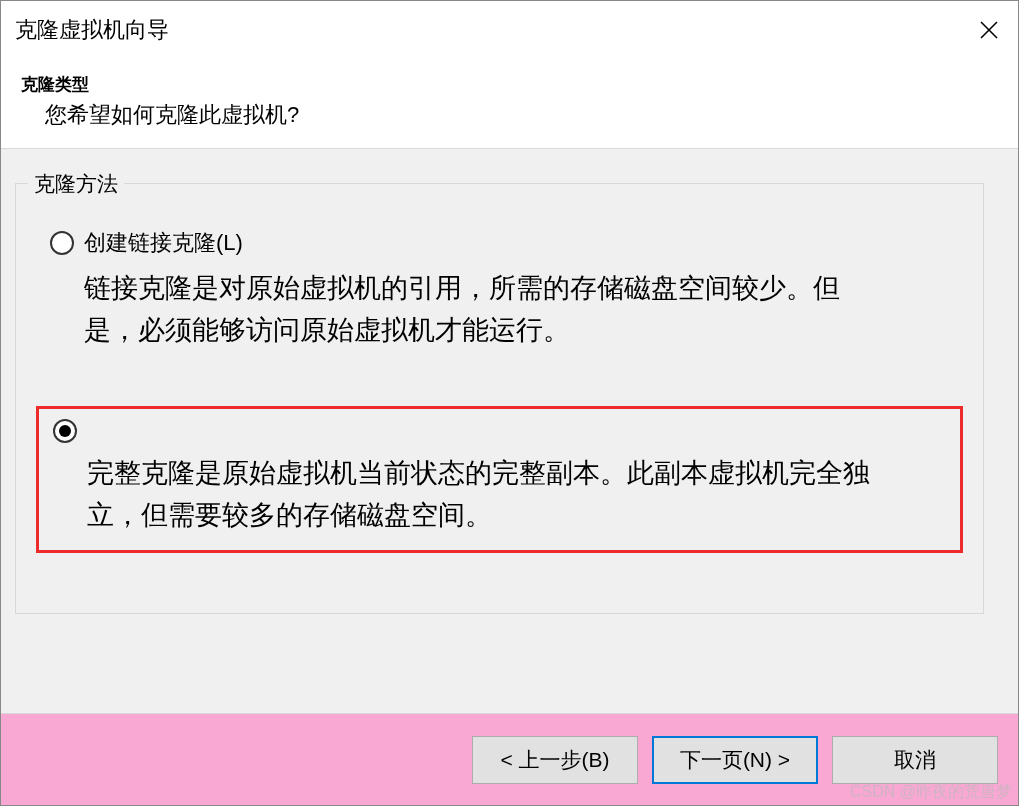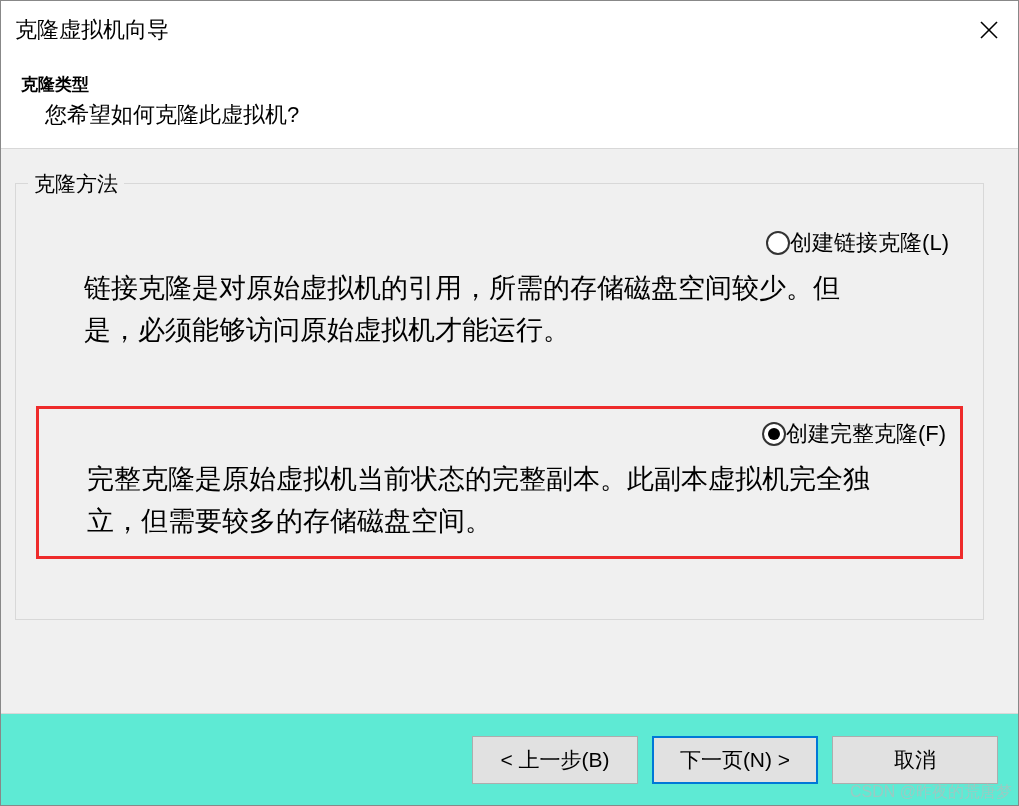--- a/index.html
+++ b/index.html
@@ -89,23 +89,23 @@
       padding: 10px 14px 14px 14px;
       margin-bottom: 40px;
     }
     .option-block.highlighted {
       border: 3px solid #ee2b2b;
       margin-bottom: 0;
     }
     .radio-row {
       display: flex;
       align-items: center;
+      gap: 10px;
       margin-bottom: 10px;
       cursor: pointer;
-      justify-content: flex-end;
     }
     .radio-circle {
       width: 24px;
       height: 24px;
       border: 2px solid #333;
       border-radius: 50%;
       display: flex;
       align-items: center;
       justify-content: center;
       flex-shrink: 0;
@@ -124,21 +124,21 @@
     }
     .radio-description {
       font-size: 27px;
       color: #000;
       line-height: 1.55;
       padding-left: 34px;
       max-width: 820px;
     }
     .footer-bar {
       height: 92px;
-      background: #5eead4;
+      background: #f9a8d4;
       border-top: 1px solid #d8d8d8;
       display: flex;
       align-items: center;
       justify-content: flex-end;
       padding-right: 20px;
       gap: 14px;
     }
     .btn {
       min-width: 166px;
       height: 48px;
@@ -193,21 +193,20 @@
         <div class="radio-row">
           <div class="radio-circle"></div>
           <div class="radio-label">创建链接克隆(L)</div>
         </div>
         <div class="radio-description">链接克隆是对原始虚拟机的引用，所需的存储磁盘空间较少。但是，必须能够访问原始虚拟机才能运行。</div>
       </div>
 
       <div class="option-block highlighted">
         <div class="radio-row">
           <div class="radio-circle selected"></div>
-          <div class="radio-label">创建完整克隆(F)</div>
         </div>
         <div class="radio-description">完整克隆是原始虚拟机当前状态的完整副本。此副本虚拟机完全独立，但需要较多的存储磁盘空间。</div>
       </div>
 
     </div>
   </div>
 
   <div class="footer-bar">
     <button class="btn">&lt; 上一步(B)</button>
     <button class="btn primary">下一页(N) &gt;</button>

